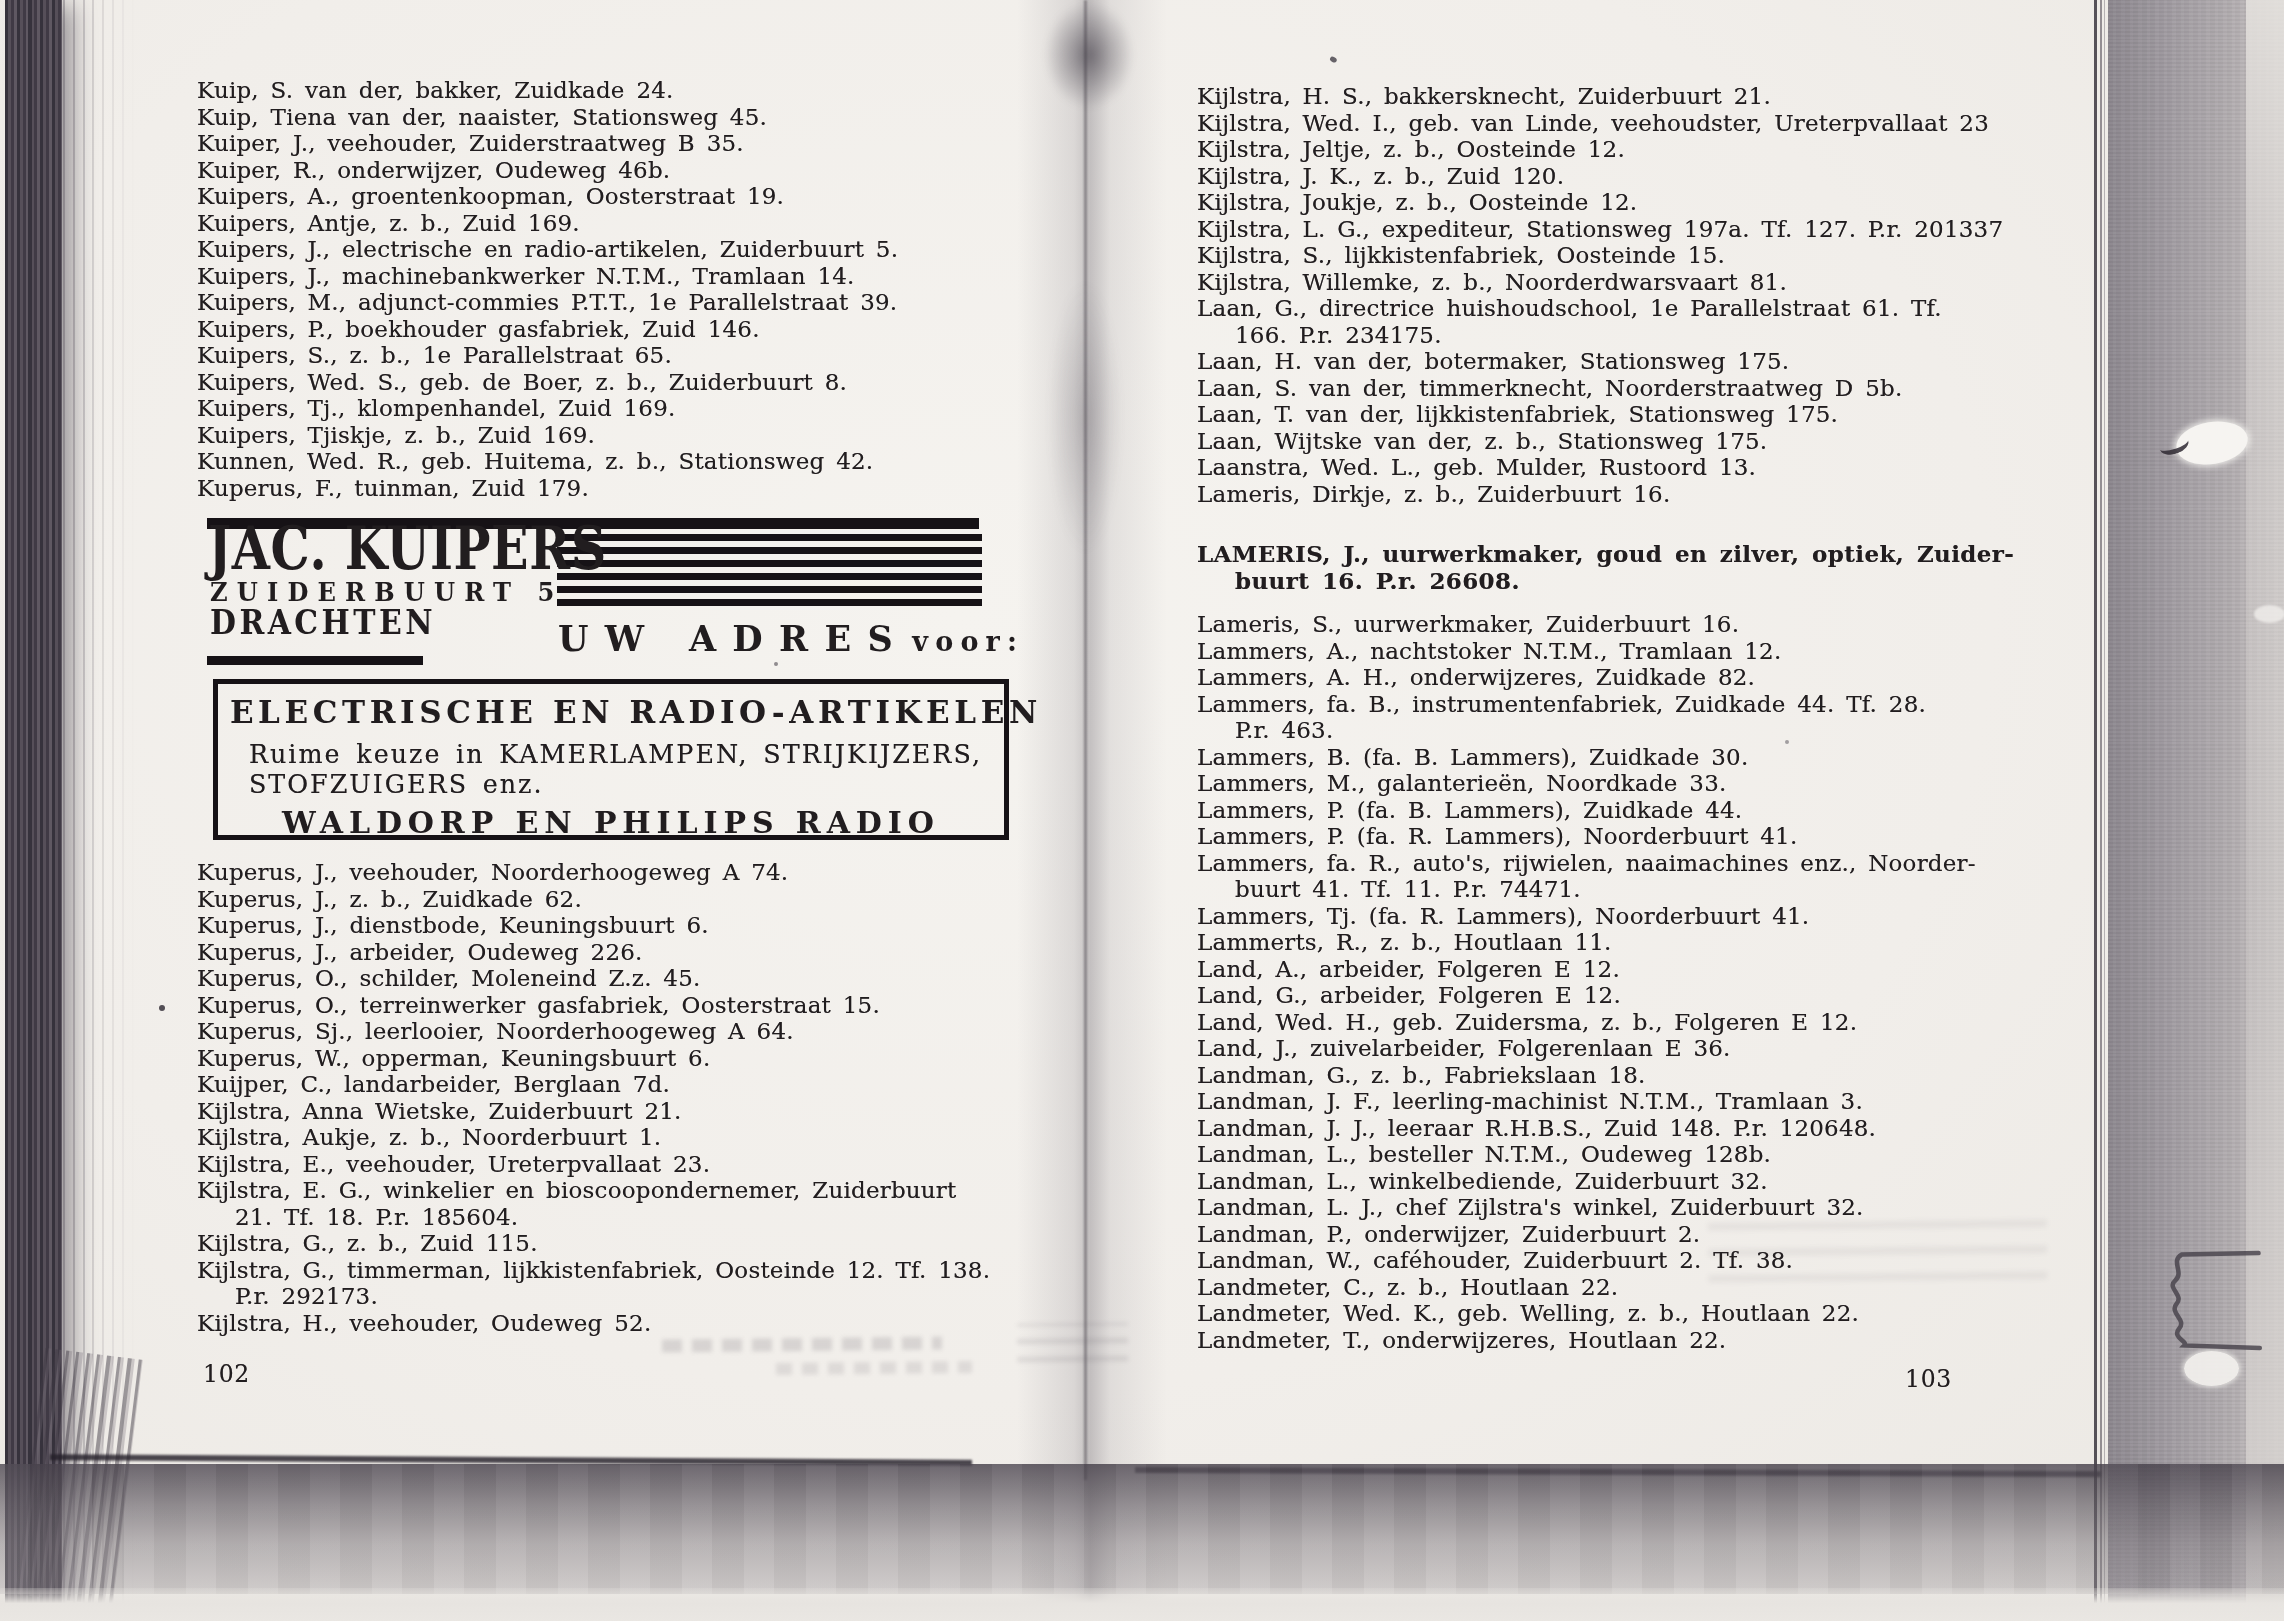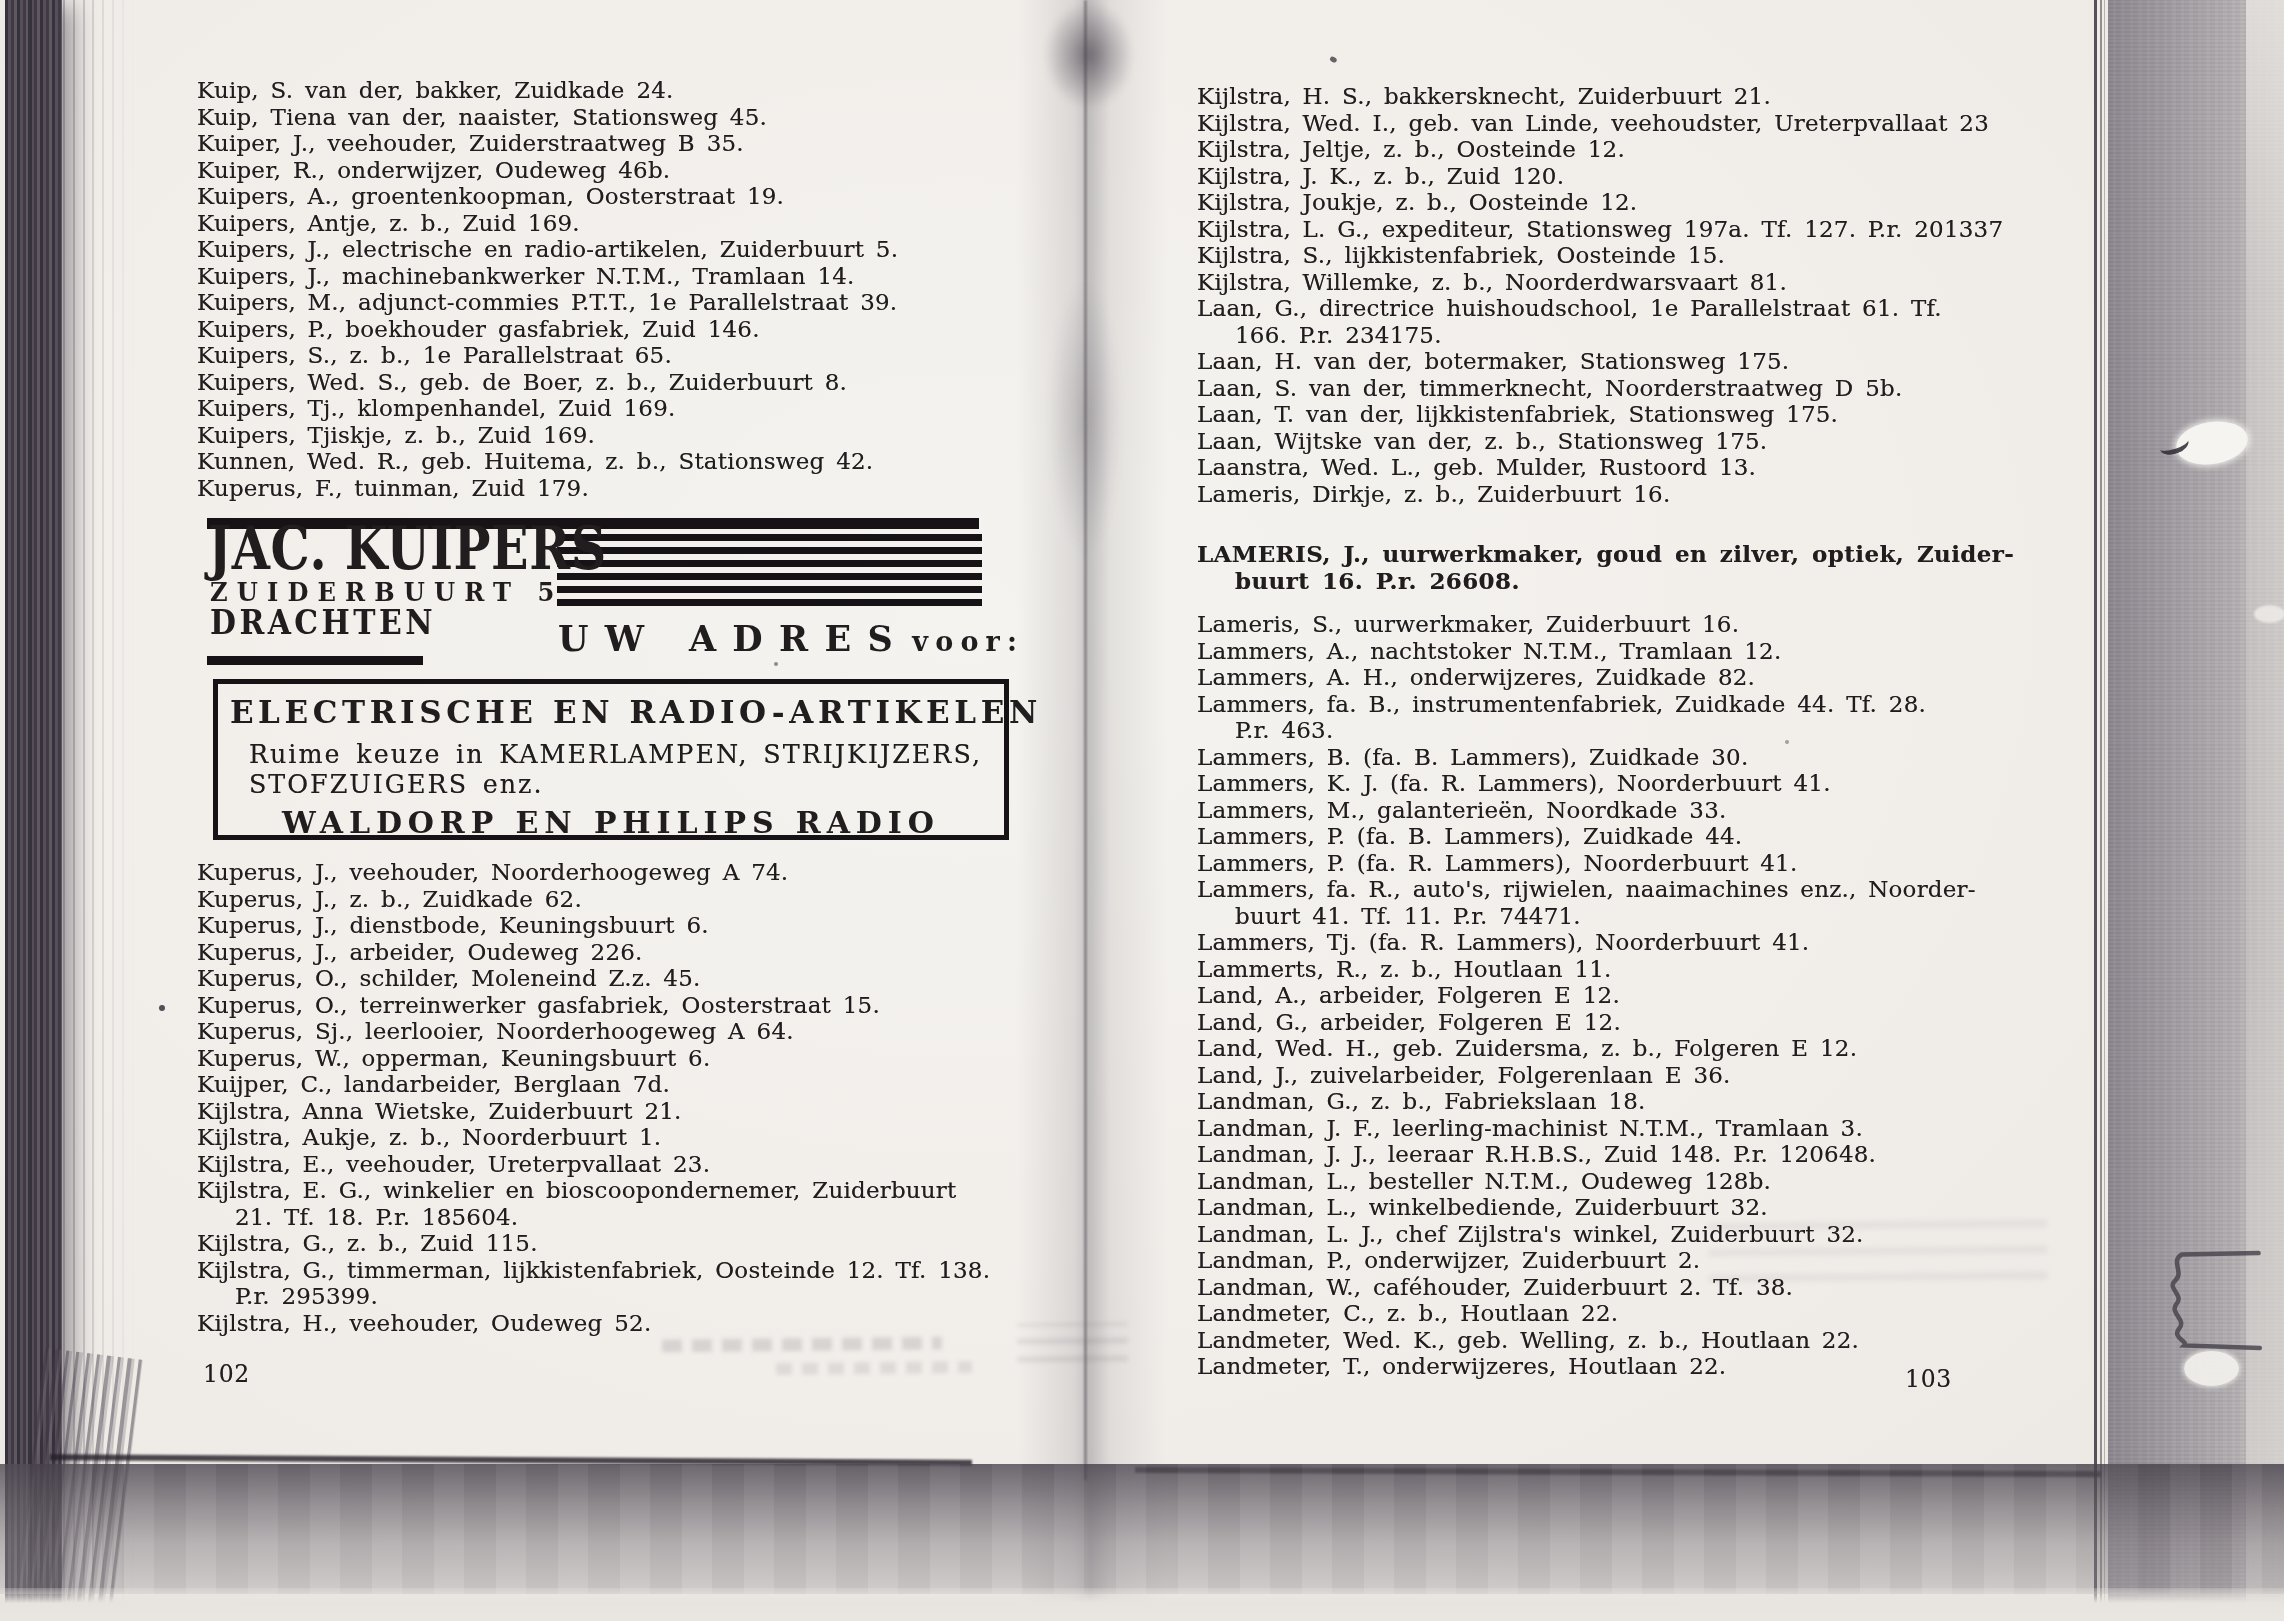--- a/index.html
+++ b/index.html
@@ -159,21 +159,21 @@
       <div class="line">Kuperus, Sj., leerlooier, Noorderhoogeweg A 64.</div>
       <div class="line">Kuperus, W., opperman, Keuningsbuurt 6.</div>
       <div class="line">Kuijper, C., landarbeider, Berglaan 7d.</div>
       <div class="line">Kijlstra, Anna Wietske, Zuiderbuurt 21.</div>
       <div class="line">Kijlstra, Aukje, z. b., Noorderbuurt 1.</div>
       <div class="line">Kijlstra, E., veehouder, Ureterpvallaat 23.</div>
       <div class="line">Kijlstra, E. G., winkelier en bioscoopondernemer, Zuiderbuurt</div>
       <div class="line cont">21. Tf. 18. P.r. 185604.</div>
       <div class="line">Kijlstra, G., z. b., Zuid 115.</div>
       <div class="line">Kijlstra, G., timmerman, lijkkistenfabriek, Oosteinde 12. Tf. 138.</div>
-      <div class="line cont">P.r. 295399.</div>
+      <div class="line cont">P.r. 292173.</div>
       <div class="line">Kijlstra, H., veehouder, Oudeweg 52.</div>
     </div>
 
   <div class="pagenum" style="left:203px;top:1361px;">102</div>
 
   <div class="tblock" style="left:1197px;top:83px;width:893px;">
       <div class="line">Kijlstra, H. S., bakkersknecht, Zuiderbuurt 21.</div>
       <div class="line">Kijlstra, Wed. I., geb. van Linde, veehoudster, Ureterpvallaat 23</div>
       <div class="line">Kijlstra, Jeltje, z. b., Oosteinde 12.</div>
       <div class="line">Kijlstra, J. K., z. b., Zuid 120.</div>
@@ -196,21 +196,20 @@
       <div class="line cont bold">buurt 16. P.r. 26608.</div>
     </div>
 
   <div class="tblock" style="left:1197px;top:611px;width:893px;">
       <div class="line">Lameris, S., uurwerkmaker, Zuiderbuurt 16.</div>
       <div class="line">Lammers, A., nachtstoker N.T.M., Tramlaan 12.</div>
       <div class="line">Lammers, A. H., onderwijzeres, Zuidkade 82.</div>
       <div class="line">Lammers, fa. B., instrumentenfabriek, Zuidkade 44. Tf. 28.</div>
       <div class="line cont">P.r. 463.</div>
       <div class="line">Lammers, B. (fa. B. Lammers), Zuidkade 30.</div>
-      <div class="line">Lammers, K. J. (fa. R. Lammers), Noorderbuurt 41.</div>
       <div class="line">Lammers, M., galanterieën, Noordkade 33.</div>
       <div class="line">Lammers, P. (fa. B. Lammers), Zuidkade 44.</div>
       <div class="line">Lammers, P. (fa. R. Lammers), Noorderbuurt 41.</div>
       <div class="line">Lammers, fa. R., auto's, rijwielen, naaimachines enz., Noorder-</div>
       <div class="line cont">buurt 41. Tf. 11. P.r. 74471.</div>
       <div class="line">Lammers, Tj. (fa. R. Lammers), Noorderbuurt 41.</div>
       <div class="line">Lammerts, R., z. b., Houtlaan 11.</div>
       <div class="line">Land, A., arbeider, Folgeren E 12.</div>
       <div class="line">Land, G., arbeider, Folgeren E 12.</div>
       <div class="line">Land, Wed. H., geb. Zuidersma, z. b., Folgeren E 12.</div>

